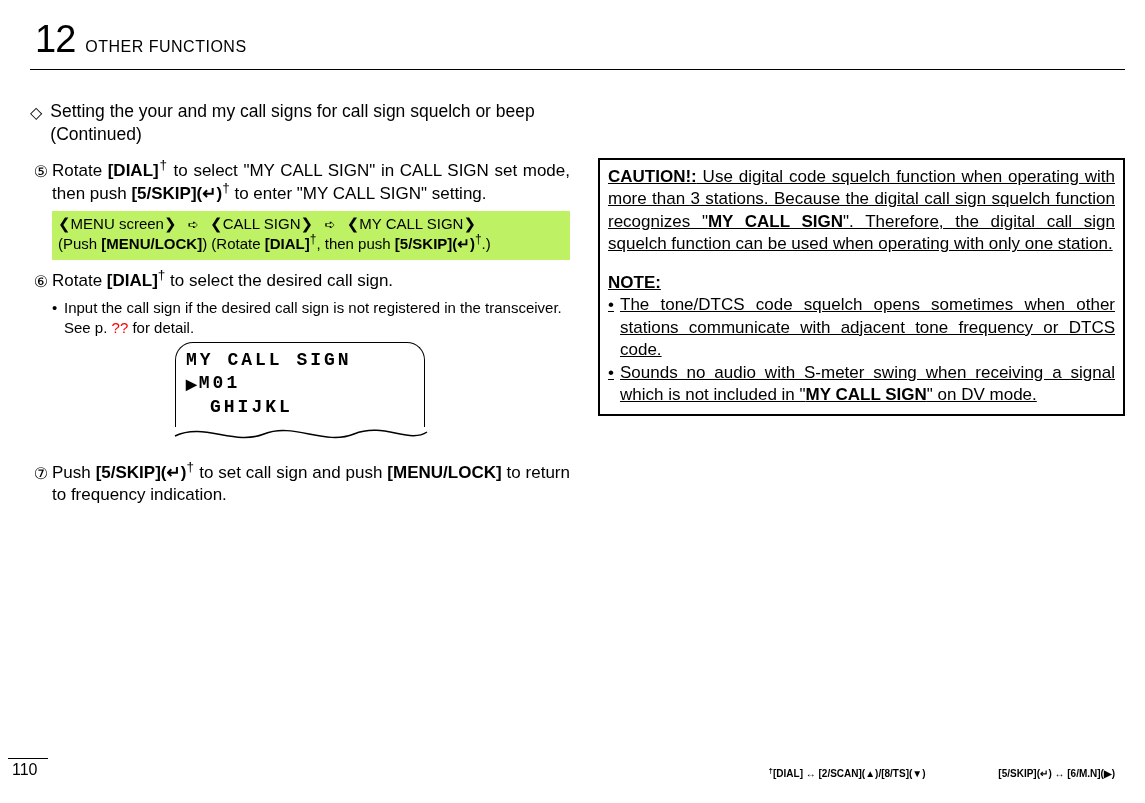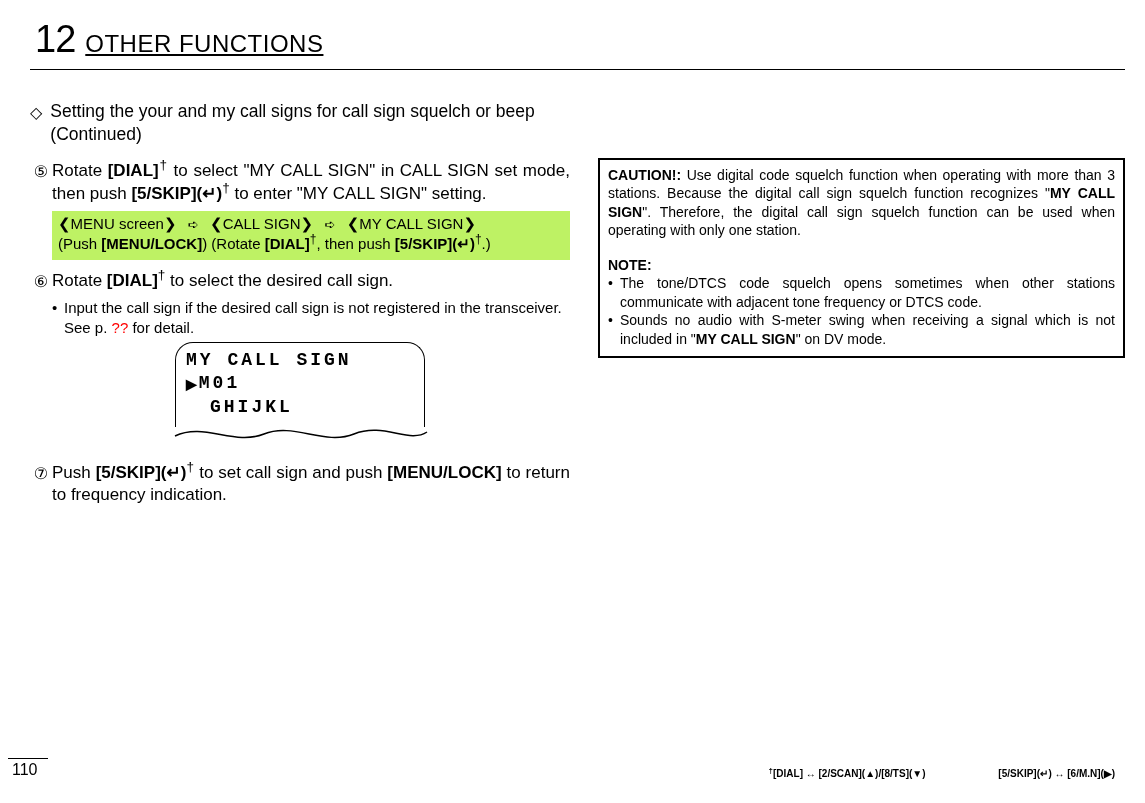--- a/index.html
+++ b/index.html
@@ -25,42 +25,42 @@
     margin-left: 5px;
     margin-bottom: 8px;
   }
   .chapter-num {
     font-size: 38px;
     font-weight: 400;
     margin-right: 10px;
     letter-spacing: -1px;
   }
   .chapter-title {
-    font-size: 24px;
+    font-size: 16px;
     font-weight: 400;
     letter-spacing: 0.5px;
-    text-decoration: underline;
   }
   .hr-top {
     border-top: 1px solid #000;
     margin: 0 0 30px 0;
   }
   .body {
     display: flex;
     gap: 28px;
   }
   .col-left {
     width: 540px;
     font-size: 17px;
     line-height: 1.32;
   }
   .col-right {
     flex: 1;
-    font-size: 14px;
+    font-size: 17px;
     line-height: 1.32;
+    text-decoration: underline;
   }
   .sect-head {
     display: flex;
     align-items: flex-start;
     margin-bottom: 14px;
   }
   .sect-head .diamond {
     font-size: 16px;
     margin-right: 8px;
     line-height: 1.3;

